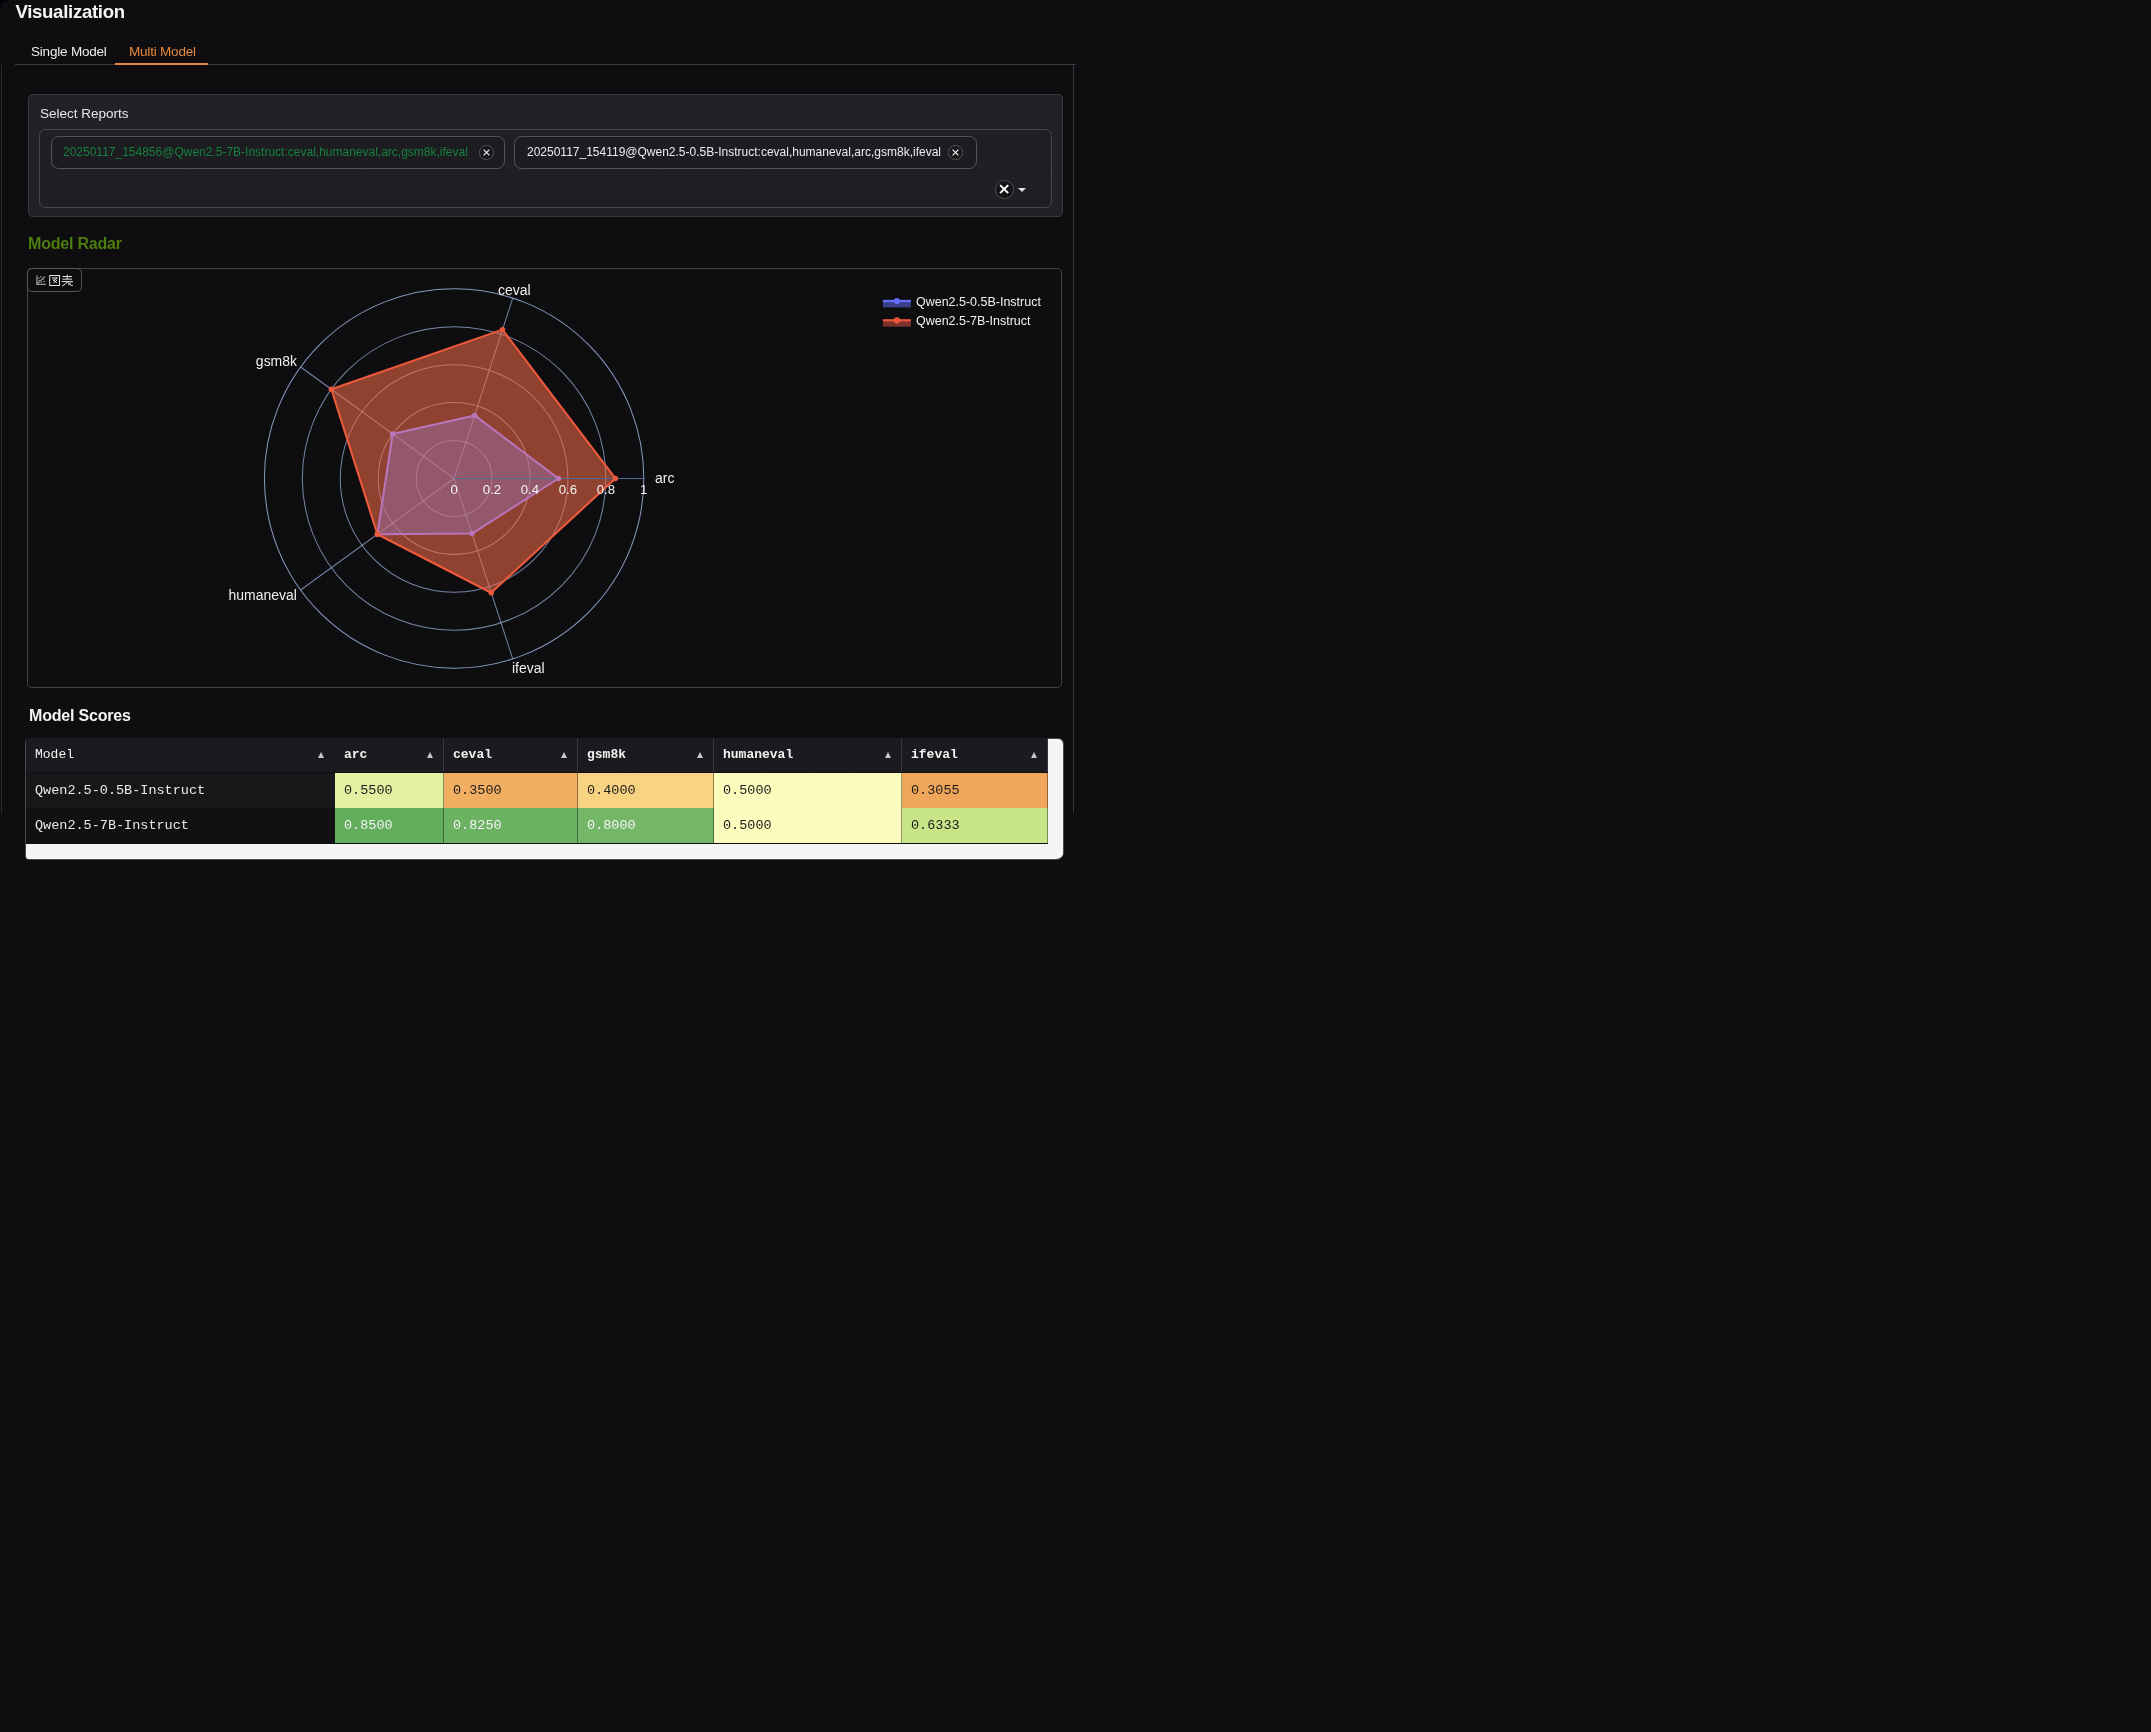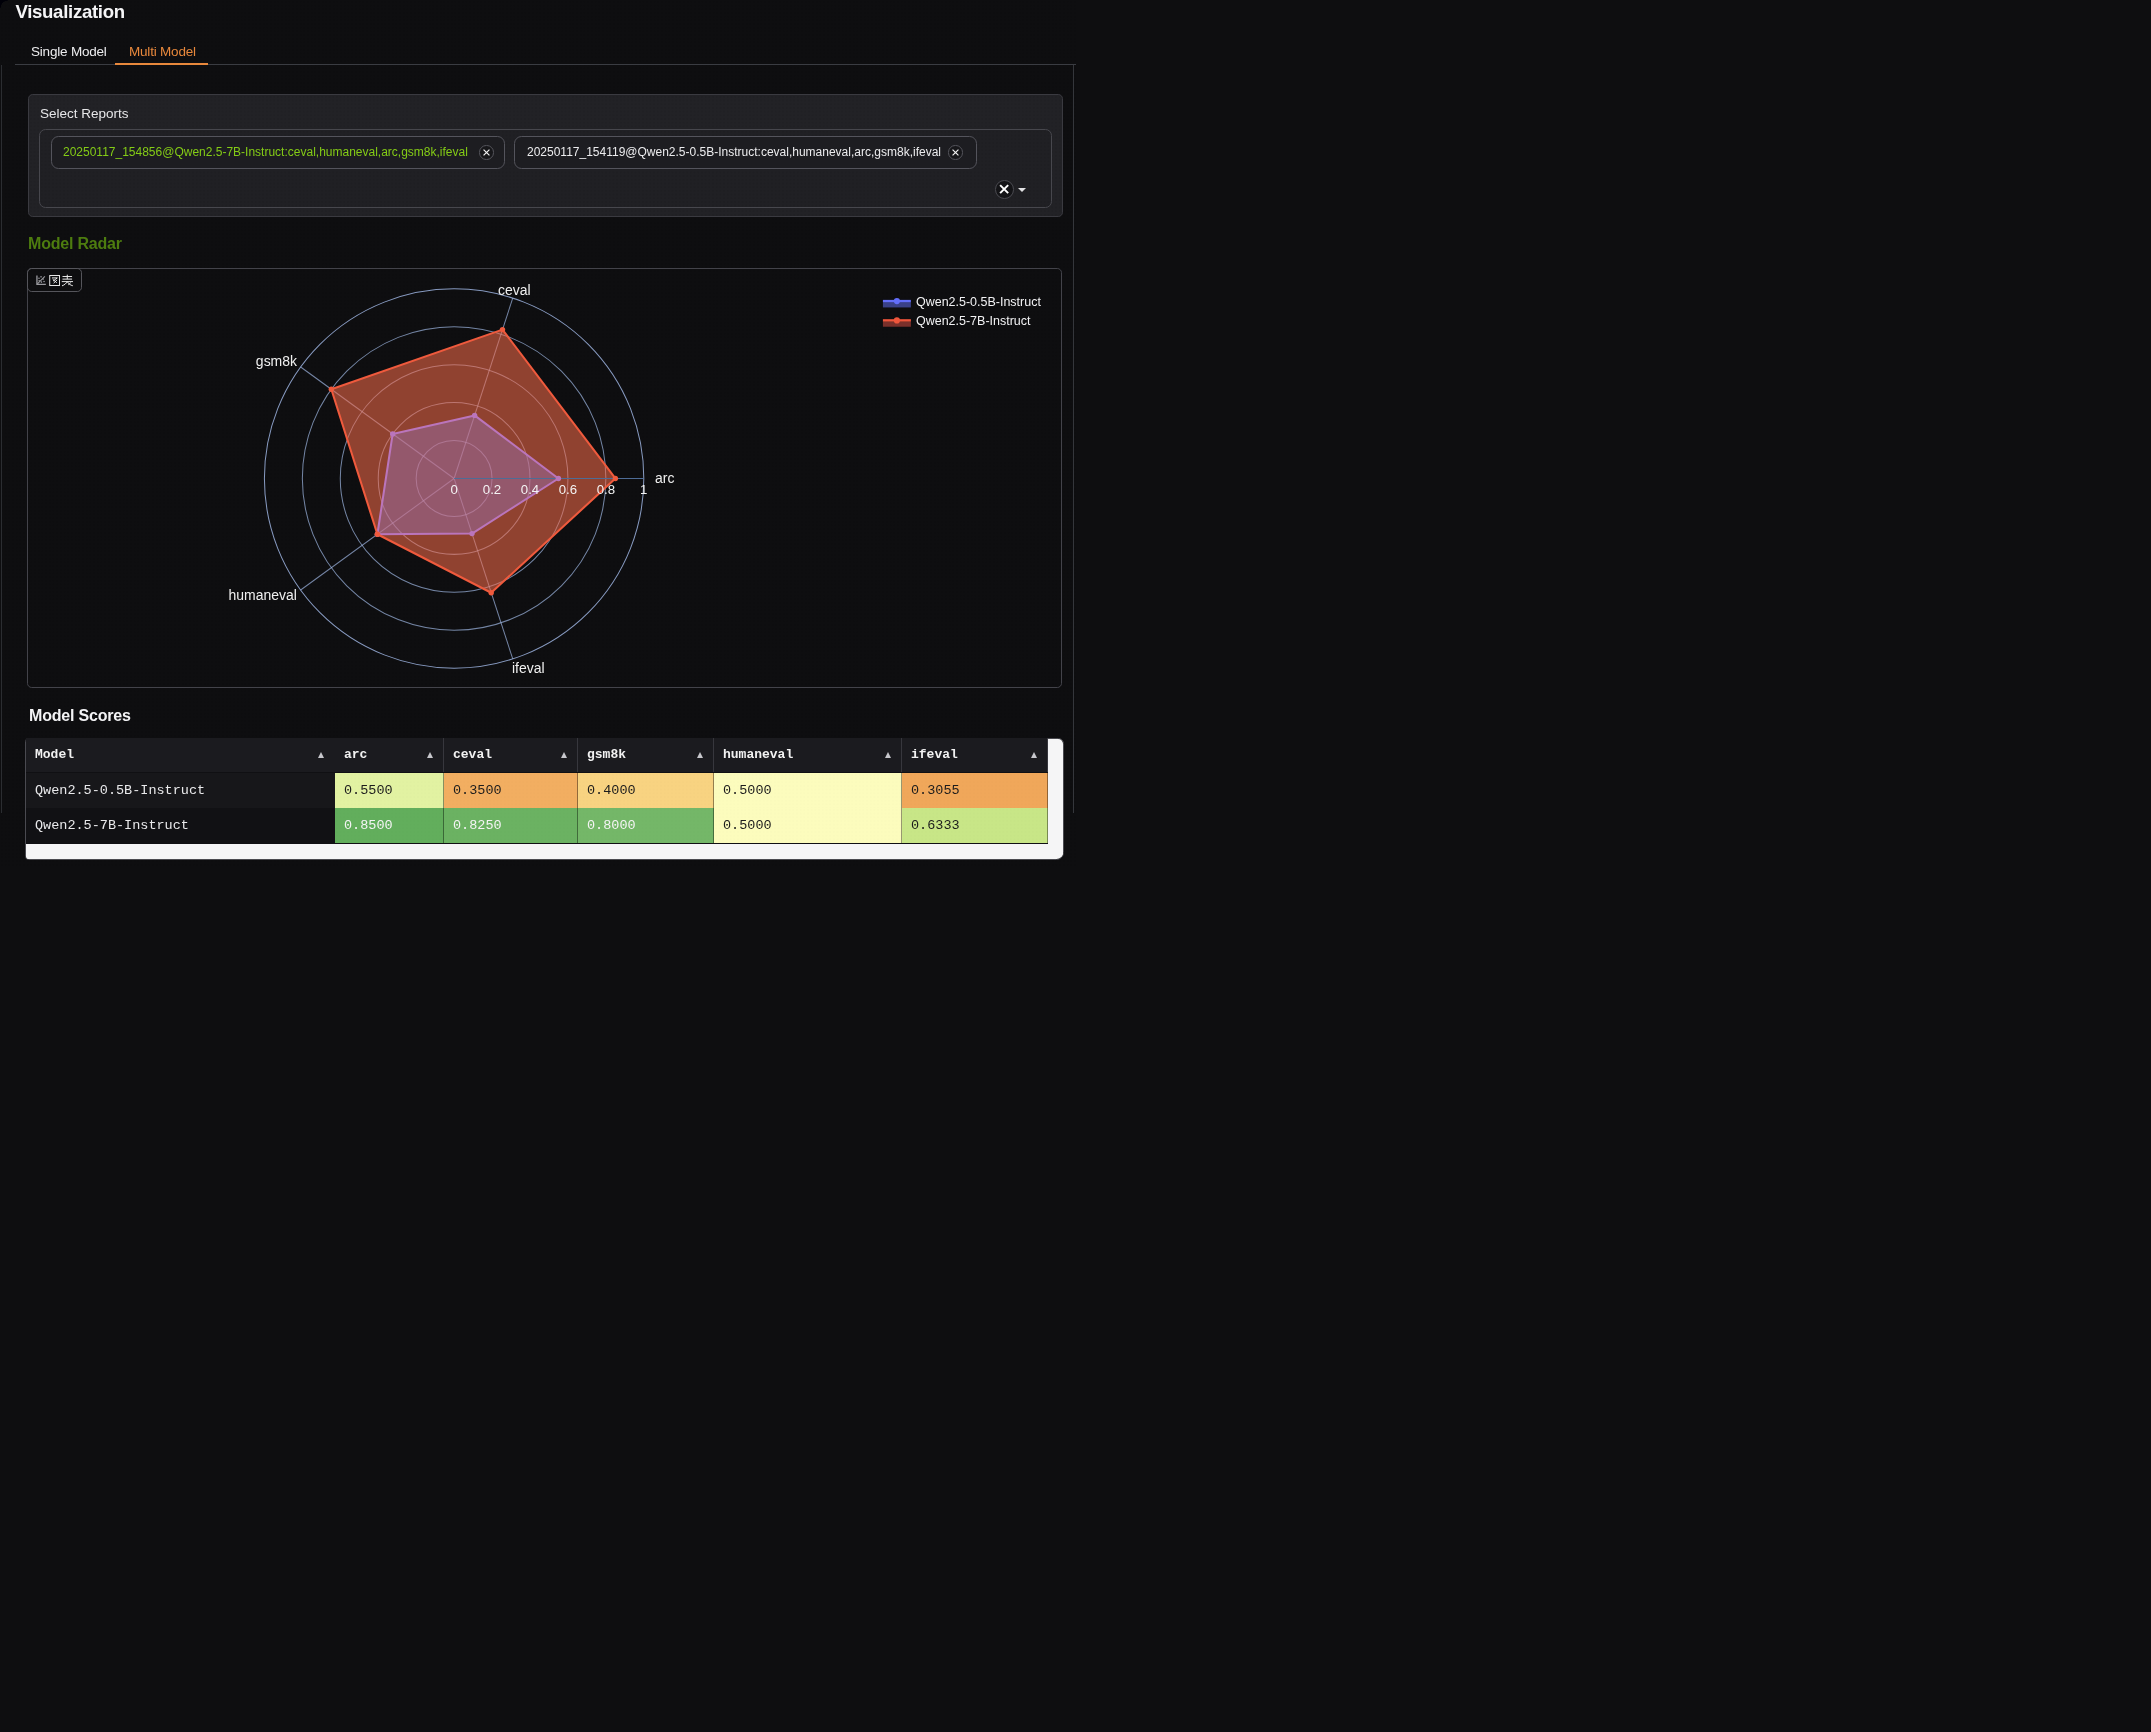--- a/index.html
+++ b/index.html
@@ -17,21 +17,21 @@
 <div class="abs" style="left:31px;top:44px;font-size:13.5px;letter-spacing:-0.2px;color:#ececee">Single Model</div>
 <div class="abs" style="left:129px;top:44px;font-size:13.5px;letter-spacing:-0.2px;color:#e8883c">Multi Model</div>
 
 <div class="abs" style="left:0.9px;top:65px;width:0.9px;height:748px;background:#2b2d31"></div>
 <div class="abs" style="left:1073px;top:65px;width:0.9px;height:748px;background:#34363b"></div>
 
 <div class="abs pdots" style="left:27.5px;top:94px;width:1035px;height:123px;background-color:#222226;border:0.9px solid #3a3a40;border-radius:4.7px"></div>
 <div class="abs" style="left:40px;top:106px;font-size:13.5px;color:#e6e6e8">Select Reports</div>
 <div class="abs pdots" style="left:39px;top:129px;width:1013px;height:79px;background-color:#202024;border:1.4px solid #47474d;border-radius:6.5px"></div>
 <div class="abs" style="left:51px;top:136px;width:454px;height:33px;background:#1d1d21;border:0.9px solid #54545c;border-radius:7.5px"></div>
-<div class="abs" style="left:63px;top:136px;height:33px;line-height:33px;font-size:12px;color:#84cc16">20250117_154856@Qwen2.5-7B-Instruct:ceval,humaneval,arc,gsm8k,ifeval</div>
+<div class="abs" style="left:63px;top:136px;height:33px;line-height:33px;font-size:12px;color:#15803d">20250117_154856@Qwen2.5-7B-Instruct:ceval,humaneval,arc,gsm8k,ifeval</div>
 <div class="abs" style="left:479px;top:145px;width:14.5px;height:14.5px;border-radius:50%;background:#17171a;border:0.9px solid #55555c"></div>
 <svg class="abs" style="left:483px;top:149px" width="7" height="7" viewBox="0 0 7.4 7.4">
     <path d="M0.6 0.6 L6.8 6.8 M6.8 0.6 L0.6 6.8" stroke="#f2f2f2" stroke-width="1.25"></path>
   </svg>
 <div class="abs" style="left:514px;top:136px;width:463px;height:33px;background:#1d1d21;border:0.9px solid #54545c;border-radius:7.5px"></div>
 <div class="abs" style="left:527px;top:136px;height:45px;line-height:33px;font-size:12px;color:#ececee">20250117_154119@Qwen2.5-0.5B-Instruct:ceval,humaneval,arc,gsm8k,ifeval</div>
 <div class="abs" style="left:948px;top:145px;width:14.5px;height:14.5px;border-radius:50%;background:#17171a;border:0.9px solid #55555c"></div>
 <svg class="abs" style="left:952px;top:149px" width="7" height="7" viewBox="0 0 7.4 7.4">
     <path d="M0.6 0.6 L6.8 6.8 M6.8 0.6 L0.6 6.8" stroke="#f2f2f2" stroke-width="1.25"></path>
   </svg>
@@ -123,21 +123,21 @@
 <line x1="947" y1="343.7" x2="977" y2="343.7" stroke="#EF553B" stroke-width="2.6"></line>
 <circle cx="962" cy="343.7" r="3.3" fill="#EF553B"></circle>
 <text x="982.5" y="327.8" font-size="13.4" fill="#f2f2f4">Qwen2.5-0.5B-Instruct</text>
 <text x="982.5" y="348.5" font-size="13.4" fill="#f2f2f4">Qwen2.5-7B-Instruct</text>
 </svg>
 
 <div class="abs" style="left:29px;top:707px;font-size:16px;font-weight:bold;letter-spacing:-0.2px;color:#f3f3f5">Model Scores</div>
 
 <div class="abs" style="left:25.4px;top:738px;width:1039px;height:122px;background:#101013;border:0.9px solid #4a4a50;border-radius:3.7px 5.6px 7.5px 3.7px"></div>
 <div class="abs" style="left:26px;top:738px;width:310px;height:34px;background:#1b1b1f;border-right:0.9px solid #37373d"></div>
-<div class="abs mono" style="left:35px;top:738px;height:34px;line-height:34px;font-size:13px;font-weight:bold;color:#f2f2f2">Model</div>
+<div class="abs mono" style="left:35px;top:738px;height:34px;line-height:34px;font-size:13px;font-weight:normal;color:#f2f2f2">Model</div>
 <div class="abs" style="left:318px;top:752px;width:0;height:0;border-left:3.7px solid transparent;border-right:3.7px solid transparent;border-bottom:6.3px solid #c7c7cc"></div>
 <div class="abs" style="left:335px;top:738px;width:109px;height:34px;background:#1b1b1f;border-right:0.9px solid #37373d"></div>
 <div class="abs mono" style="left:344px;top:738px;height:34px;line-height:34px;font-size:13px;font-weight:bold;color:#f2f2f2">arc</div>
 <div class="abs" style="left:427px;top:752px;width:0;height:0;border-left:3.7px solid transparent;border-right:3.7px solid transparent;border-bottom:6.3px solid #c7c7cc"></div>
 <div class="abs" style="left:444px;top:738px;width:134px;height:34px;background:#1b1b1f;border-right:0.9px solid #37373d"></div>
 <div class="abs mono" style="left:453px;top:738px;height:34px;line-height:34px;font-size:13px;font-weight:bold;color:#f2f2f2">ceval</div>
 <div class="abs" style="left:561px;top:752px;width:0;height:0;border-left:3.7px solid transparent;border-right:3.7px solid transparent;border-bottom:6.3px solid #c7c7cc"></div>
 <div class="abs" style="left:578px;top:738px;width:136px;height:34px;background:#1b1b1f;border-right:0.9px solid #37373d"></div>
 <div class="abs mono" style="left:587px;top:738px;height:34px;line-height:34px;font-size:13px;font-weight:bold;color:#f2f2f2">gsm8k</div>
 <div class="abs" style="left:697px;top:752px;width:0;height:0;border-left:3.7px solid transparent;border-right:3.7px solid transparent;border-bottom:6.3px solid #c7c7cc"></div>

